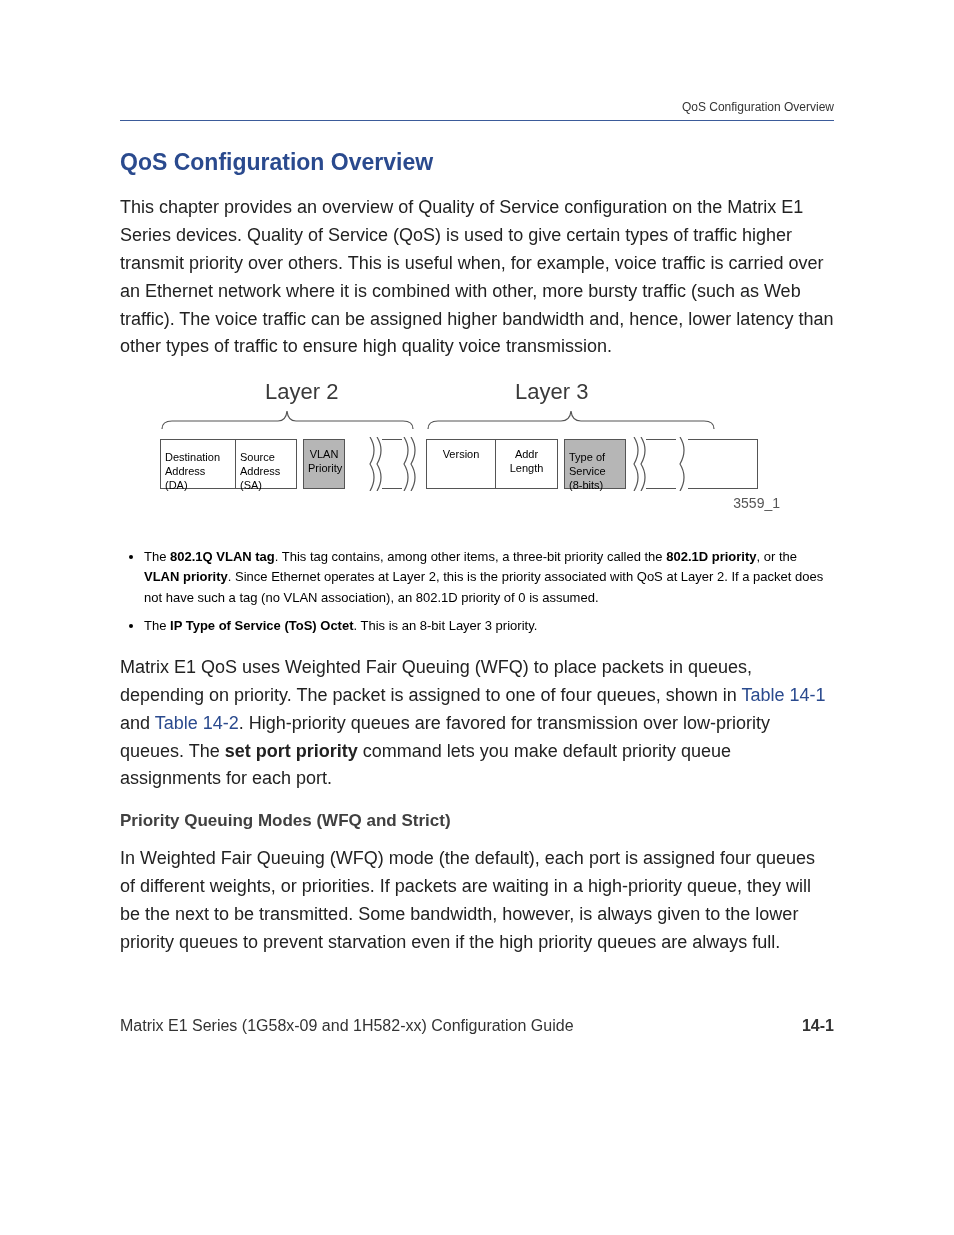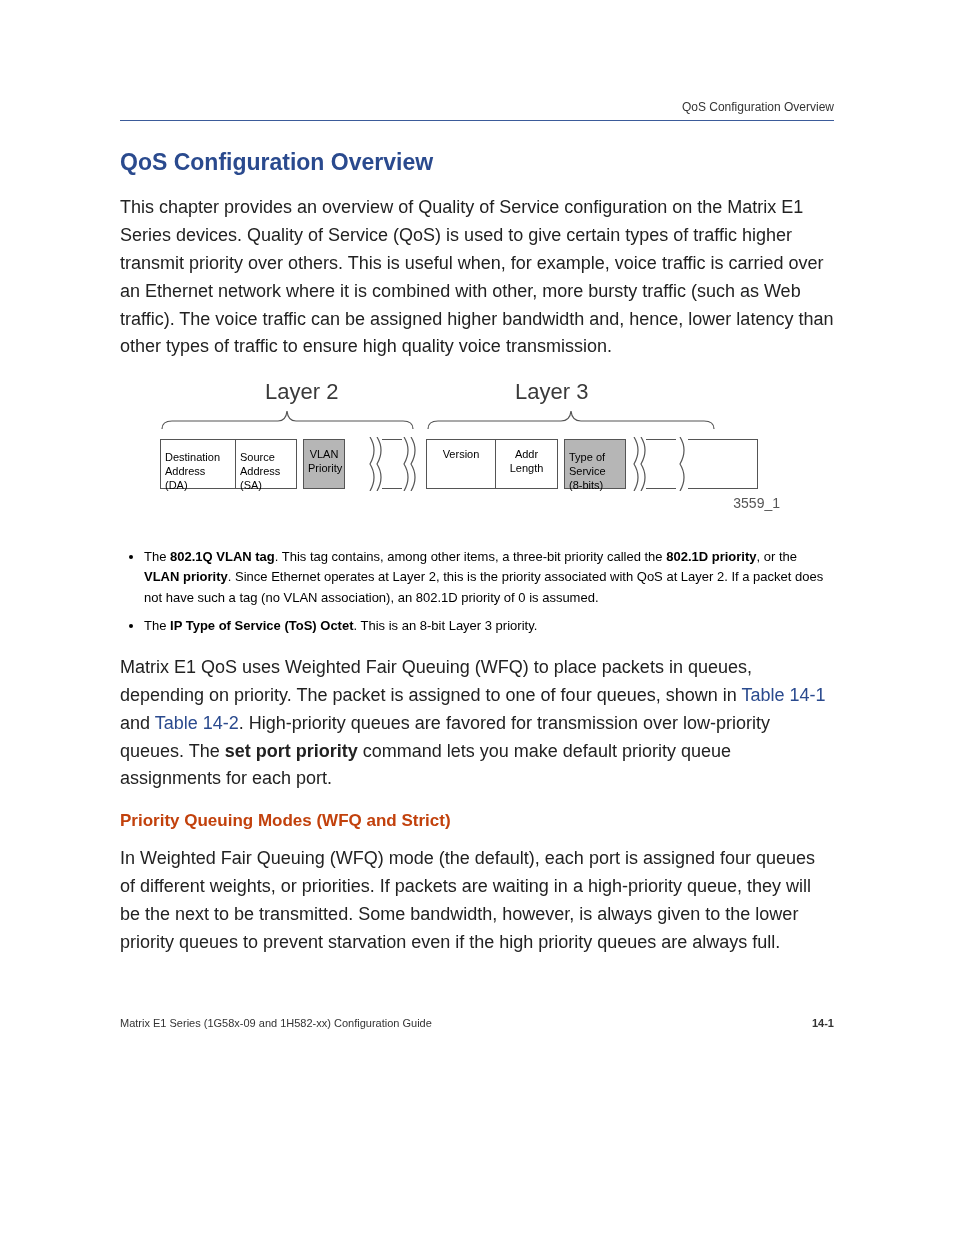--- a/index.html
+++ b/index.html
@@ -45,21 +45,21 @@
   }
   .bullets li {
     font-size: 13px;
     line-height: 1.55;
     margin-bottom: 8px;
     list-style: disc;
   }
   .subheading {
     font-size: 17px;
     font-weight: bold;
-    color: #c2410c;
+    color: #404040;
     margin: 10px 0 14px 0;
   }
   .figure {
     margin: 10px 0 8px 40px;
     position: relative;
     height: 160px;
     width: 620px;
   }
   .layer-label {
     position: absolute;
@@ -182,17 +182,17 @@
 
 
   <p class="body-text">
     <span>Matrix E1 QoS uses Weighted Fair Queuing (WFQ) to place packets in queues, depending on priority. The packet is assigned to one of four queues, shown in </span><span style="color:#2a4a8e">Table 14-1</span><span> and </span><span style="color:#2a4a8e">Table 14-2</span><span>. High-priority queues are favored for transmission over low-priority queues. The </span><b>set port priority</b><span> command lets you make default priority queue assignments for each port.</span>
   </p>
 
   <div class="subheading">Priority Queuing Modes (WFQ and Strict)</div>
 
   <p class="body-text">In Weighted Fair Queuing (WFQ) mode (the default), each port is assigned four queues of different weights, or priorities. If packets are waiting in a high-priority queue, they will be the next to be transmitted. Some bandwidth, however, is always given to the lower priority queues to prevent starvation even if the high priority queues are always full.</p>
 
-  <div style="margin-top:60px;display:flex;justify-content:space-between;font-size:11px;color:#333">
+  <div style="margin-top:60px;display:flex;justify-content:space-between;font-size:16px;color:#333">
     <span>Matrix E1 Series (1G58x-09 and 1H582-xx) Configuration Guide</span>
     <b>14-1</b>
   </div>
 </div>
 
 </body></html>

